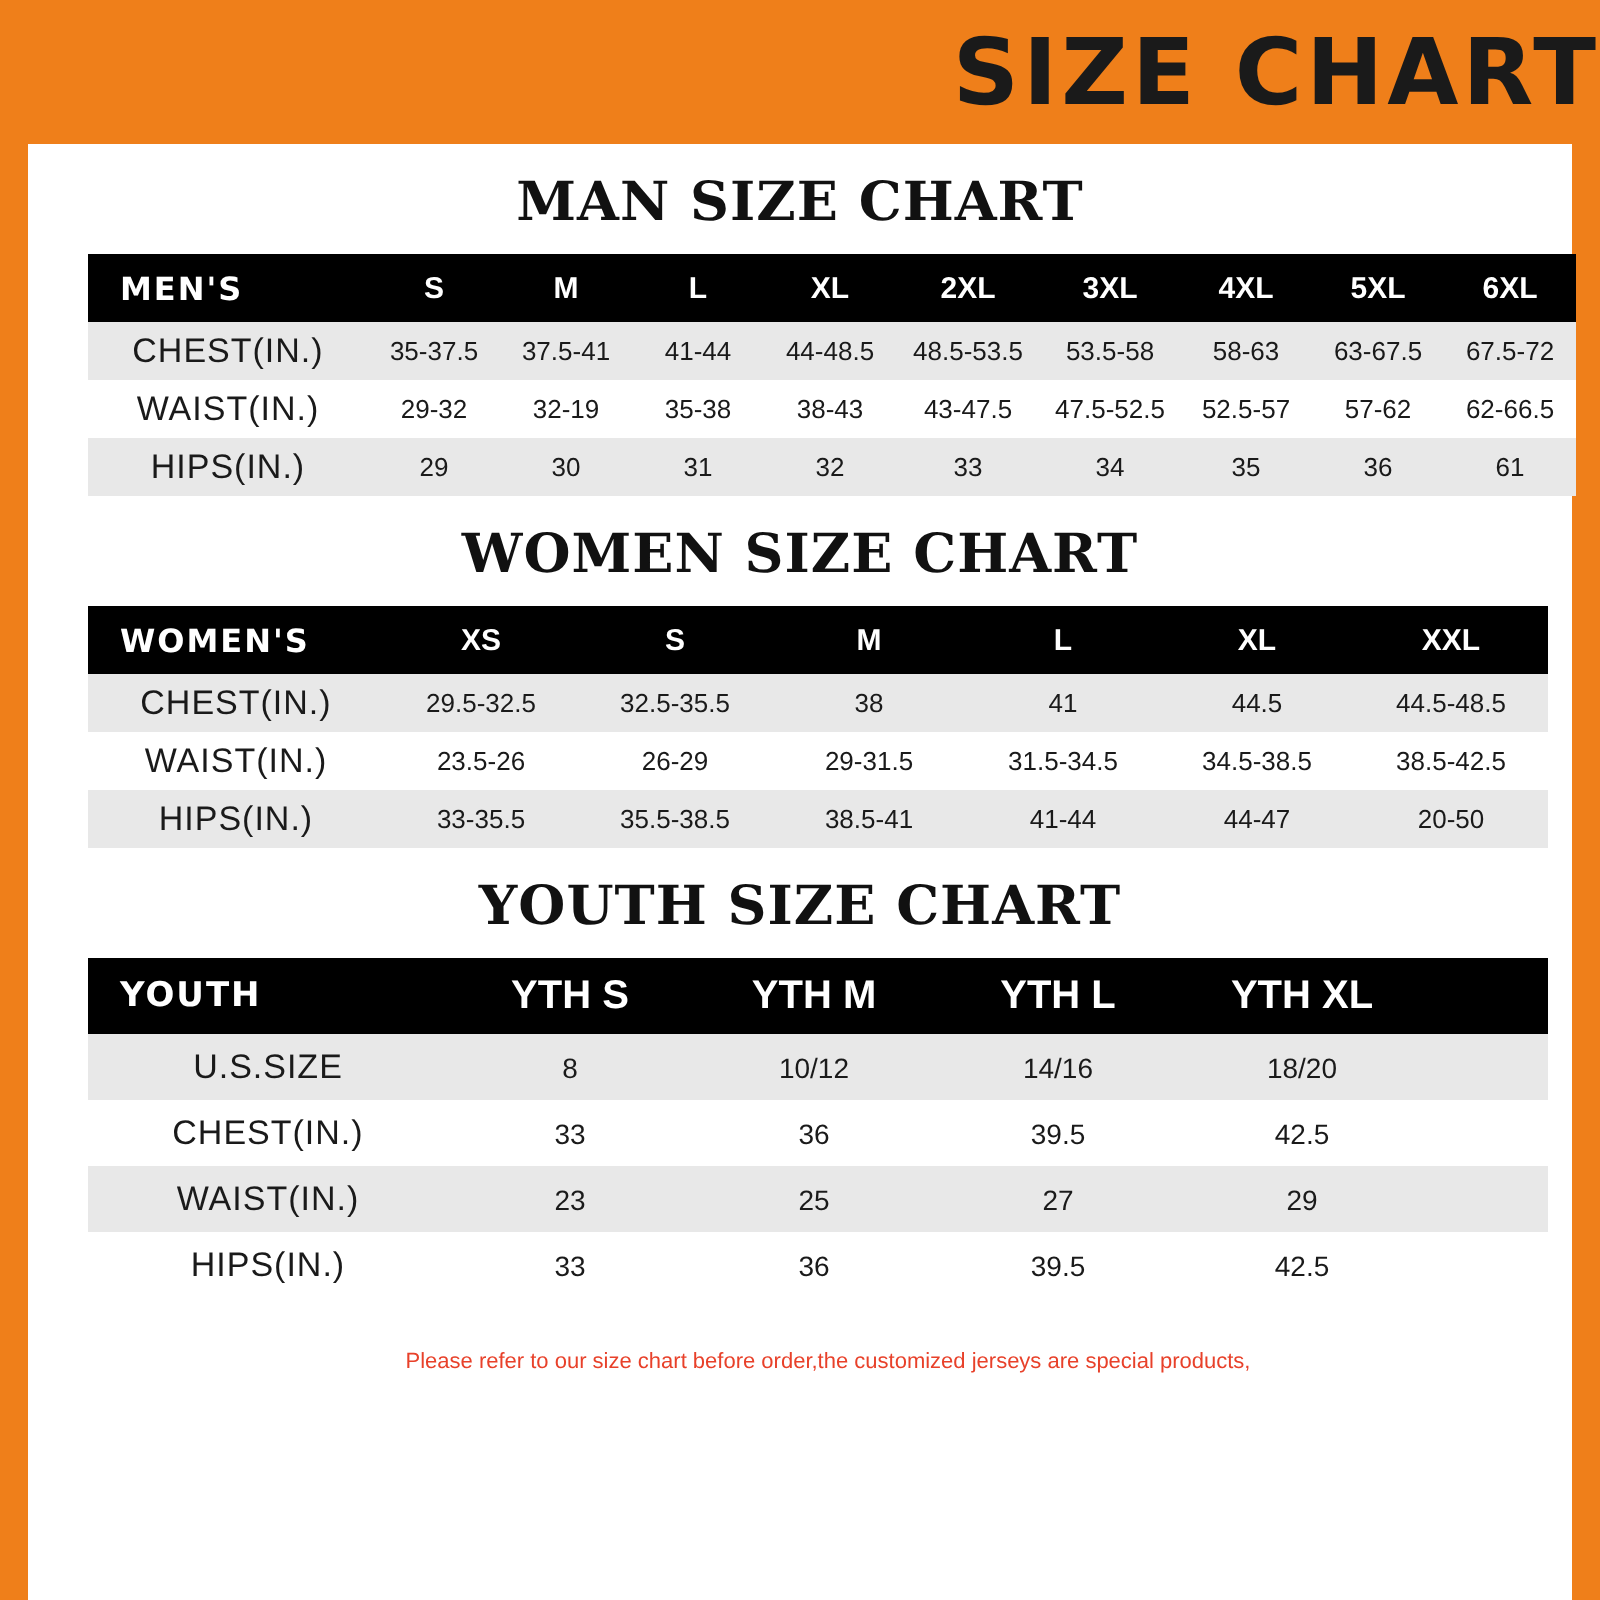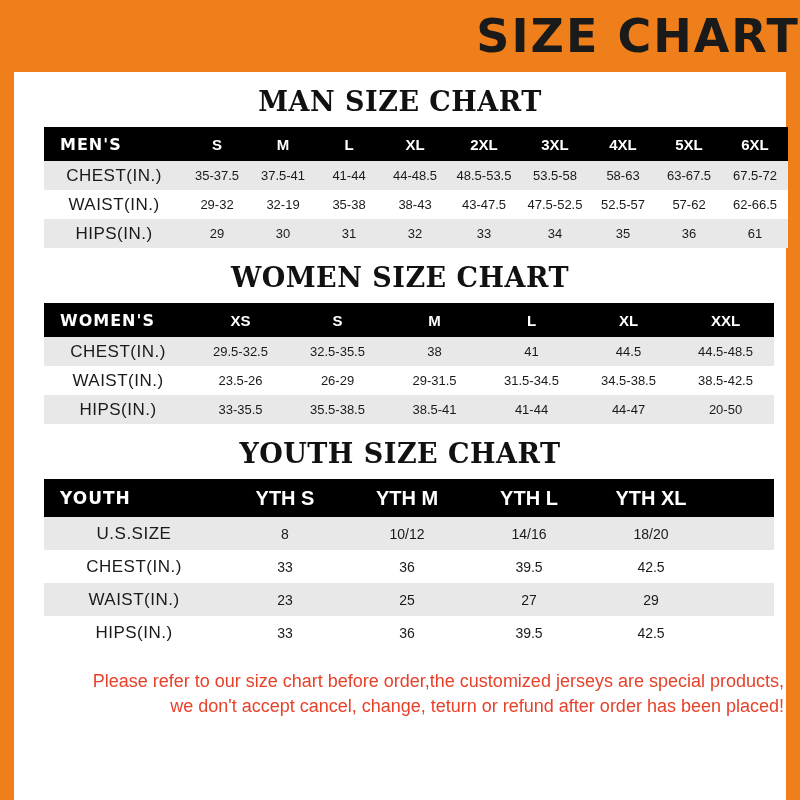--- a/index.html
+++ b/index.html
@@ -98,23 +98,23 @@
     height: 33px;
     font-size: 14px;
   }
   .youth-wrap table.size-table thead th {
     height: 38px;
     font-size: 20px;
   }
   .notice {
     margin: 20px auto 0 auto;
     width: 740px;
-    text-align: right;
+    text-align: center;
     color: #e8412a;
-    font-size: 18px;
+    font-size: 11px;
     line-height: 25px;
     font-family: "Liberation Sans", sans-serif;
   }
   .notice div {
     white-space: nowrap;
   }
 </style>
 </head>
 <body>
 
@@ -304,17 +304,16 @@
             <td>39.5</td>
             <td>42.5</td>
             <td></td>
           </tr>
         </tbody>
       </table>
     </div>
 
     <div class="notice">
       <div>Please refer to our size chart before order,the customized jerseys are special products,</div>
-      <div>we don't accept cancel, change, teturn or refund after order has been placed!</div>
     </div>
 
   </div>
 </div>
 
 </body></html>

